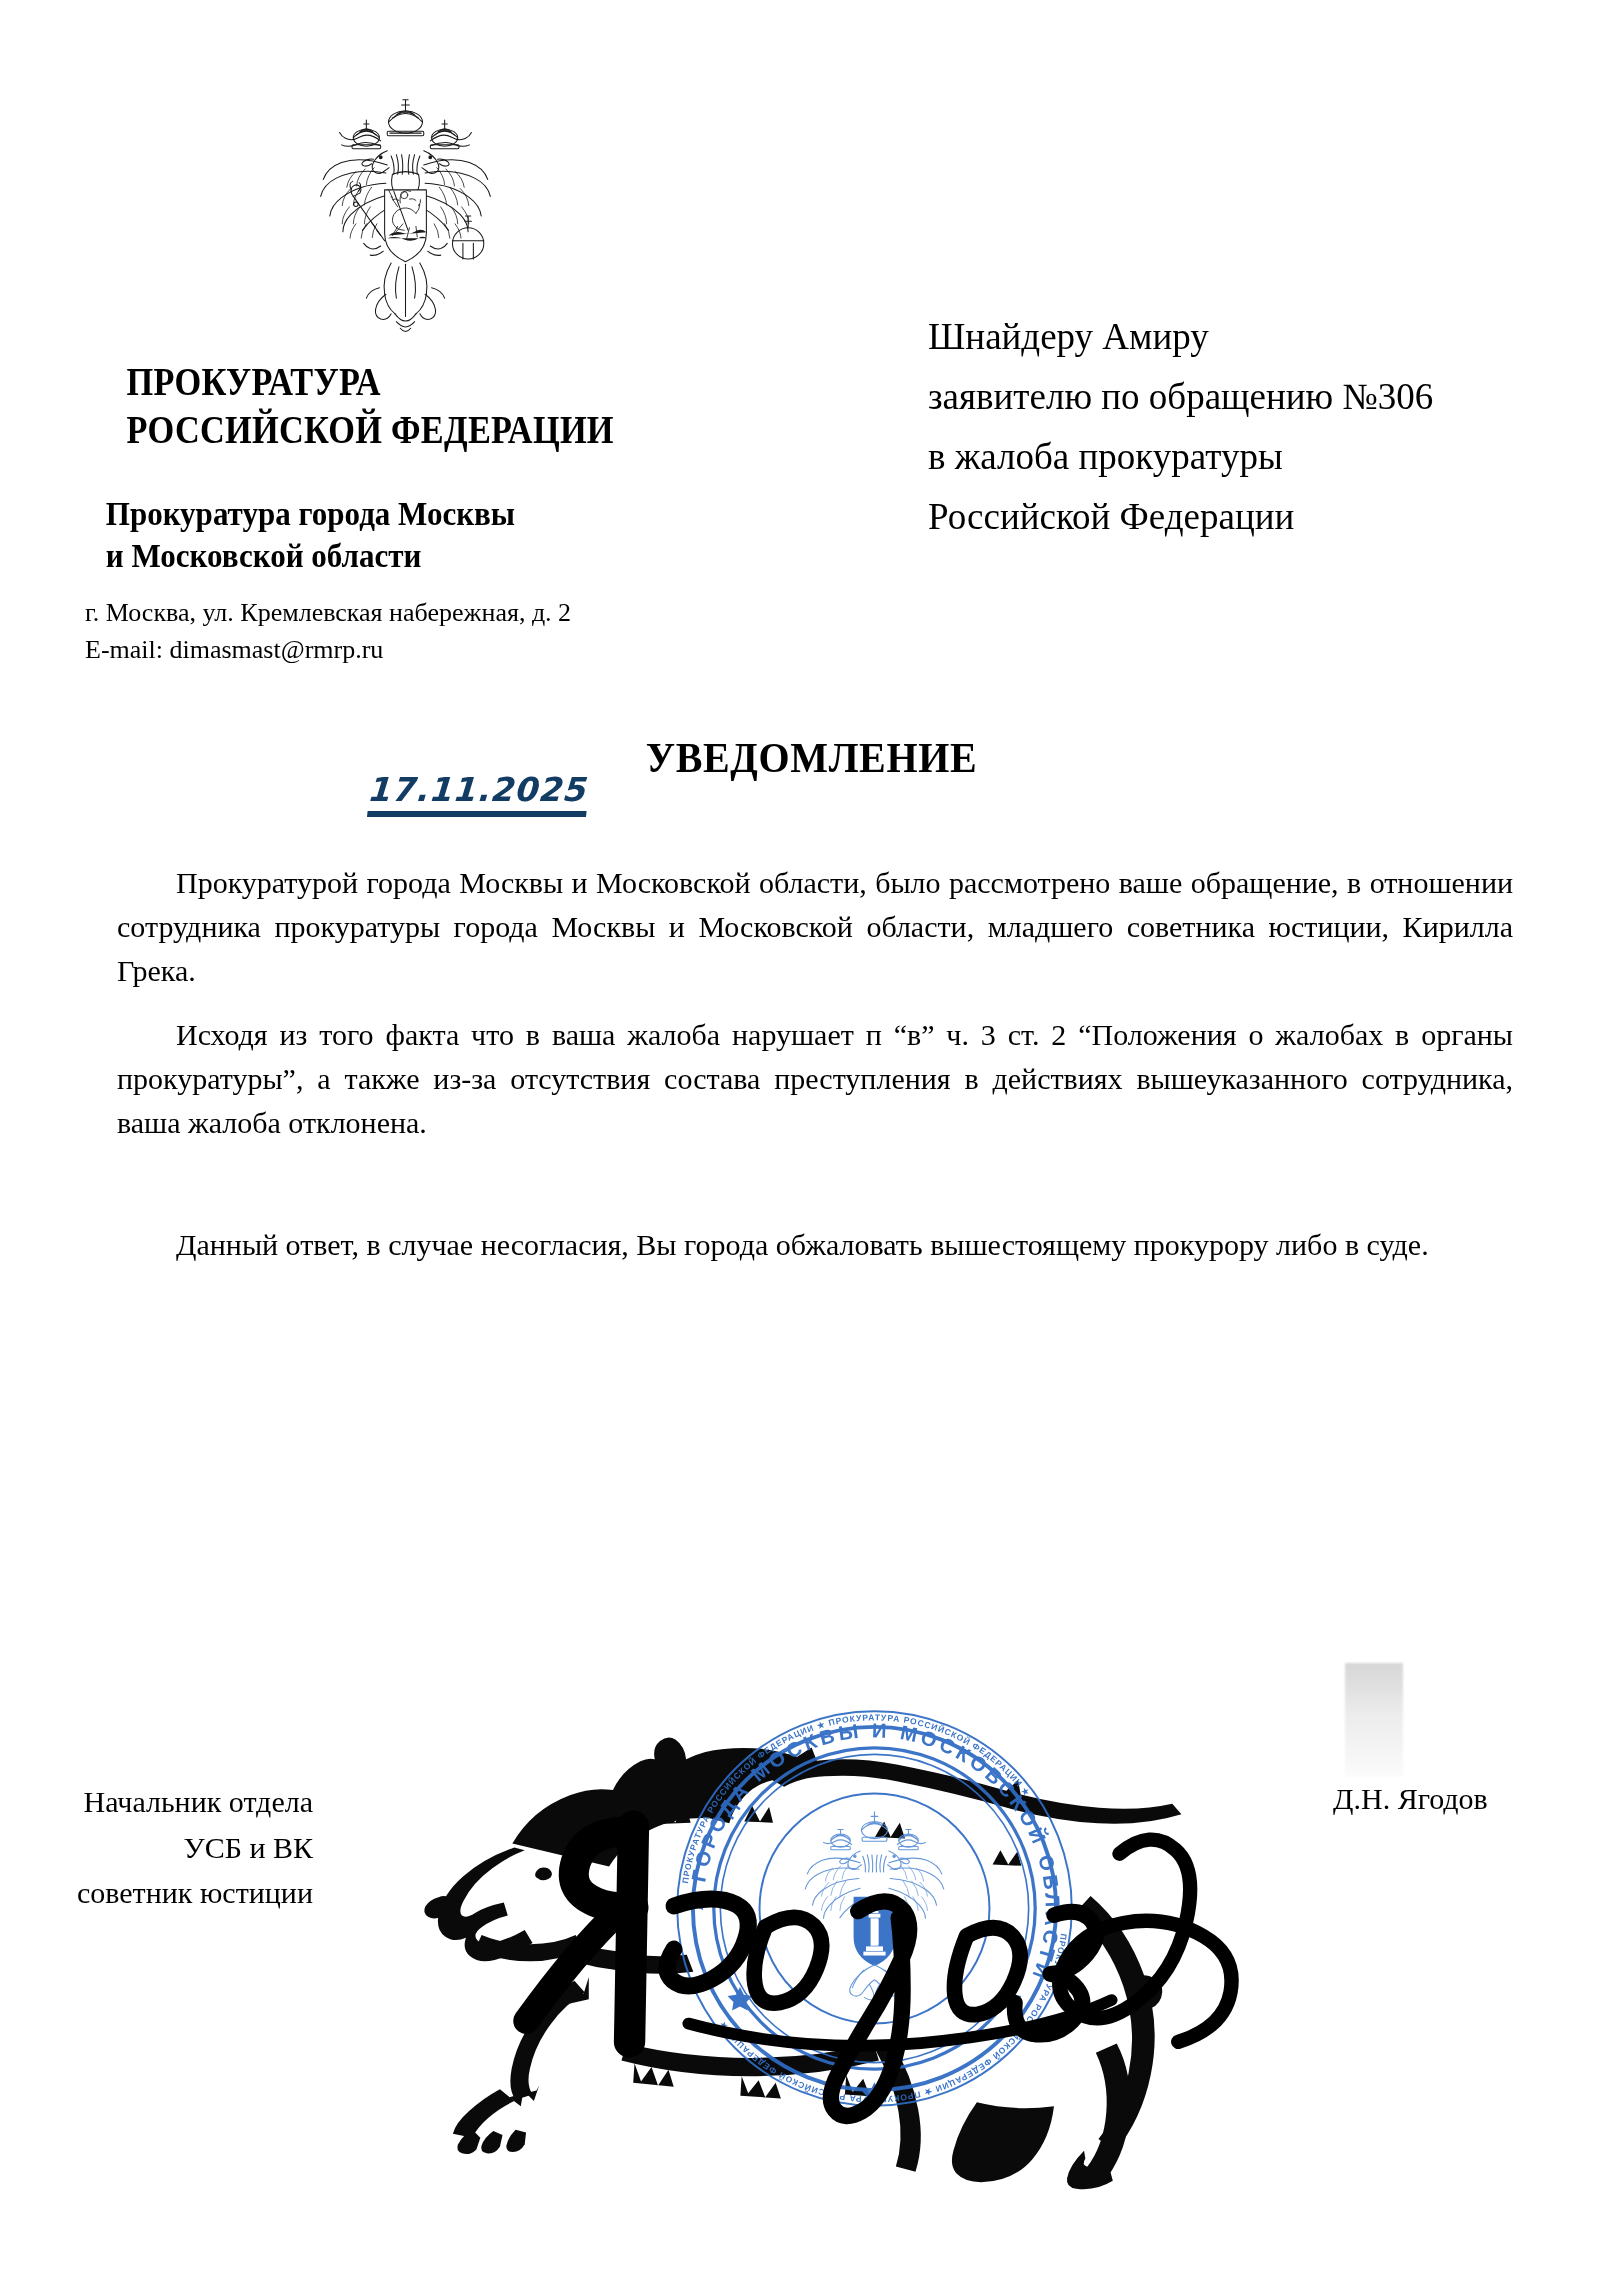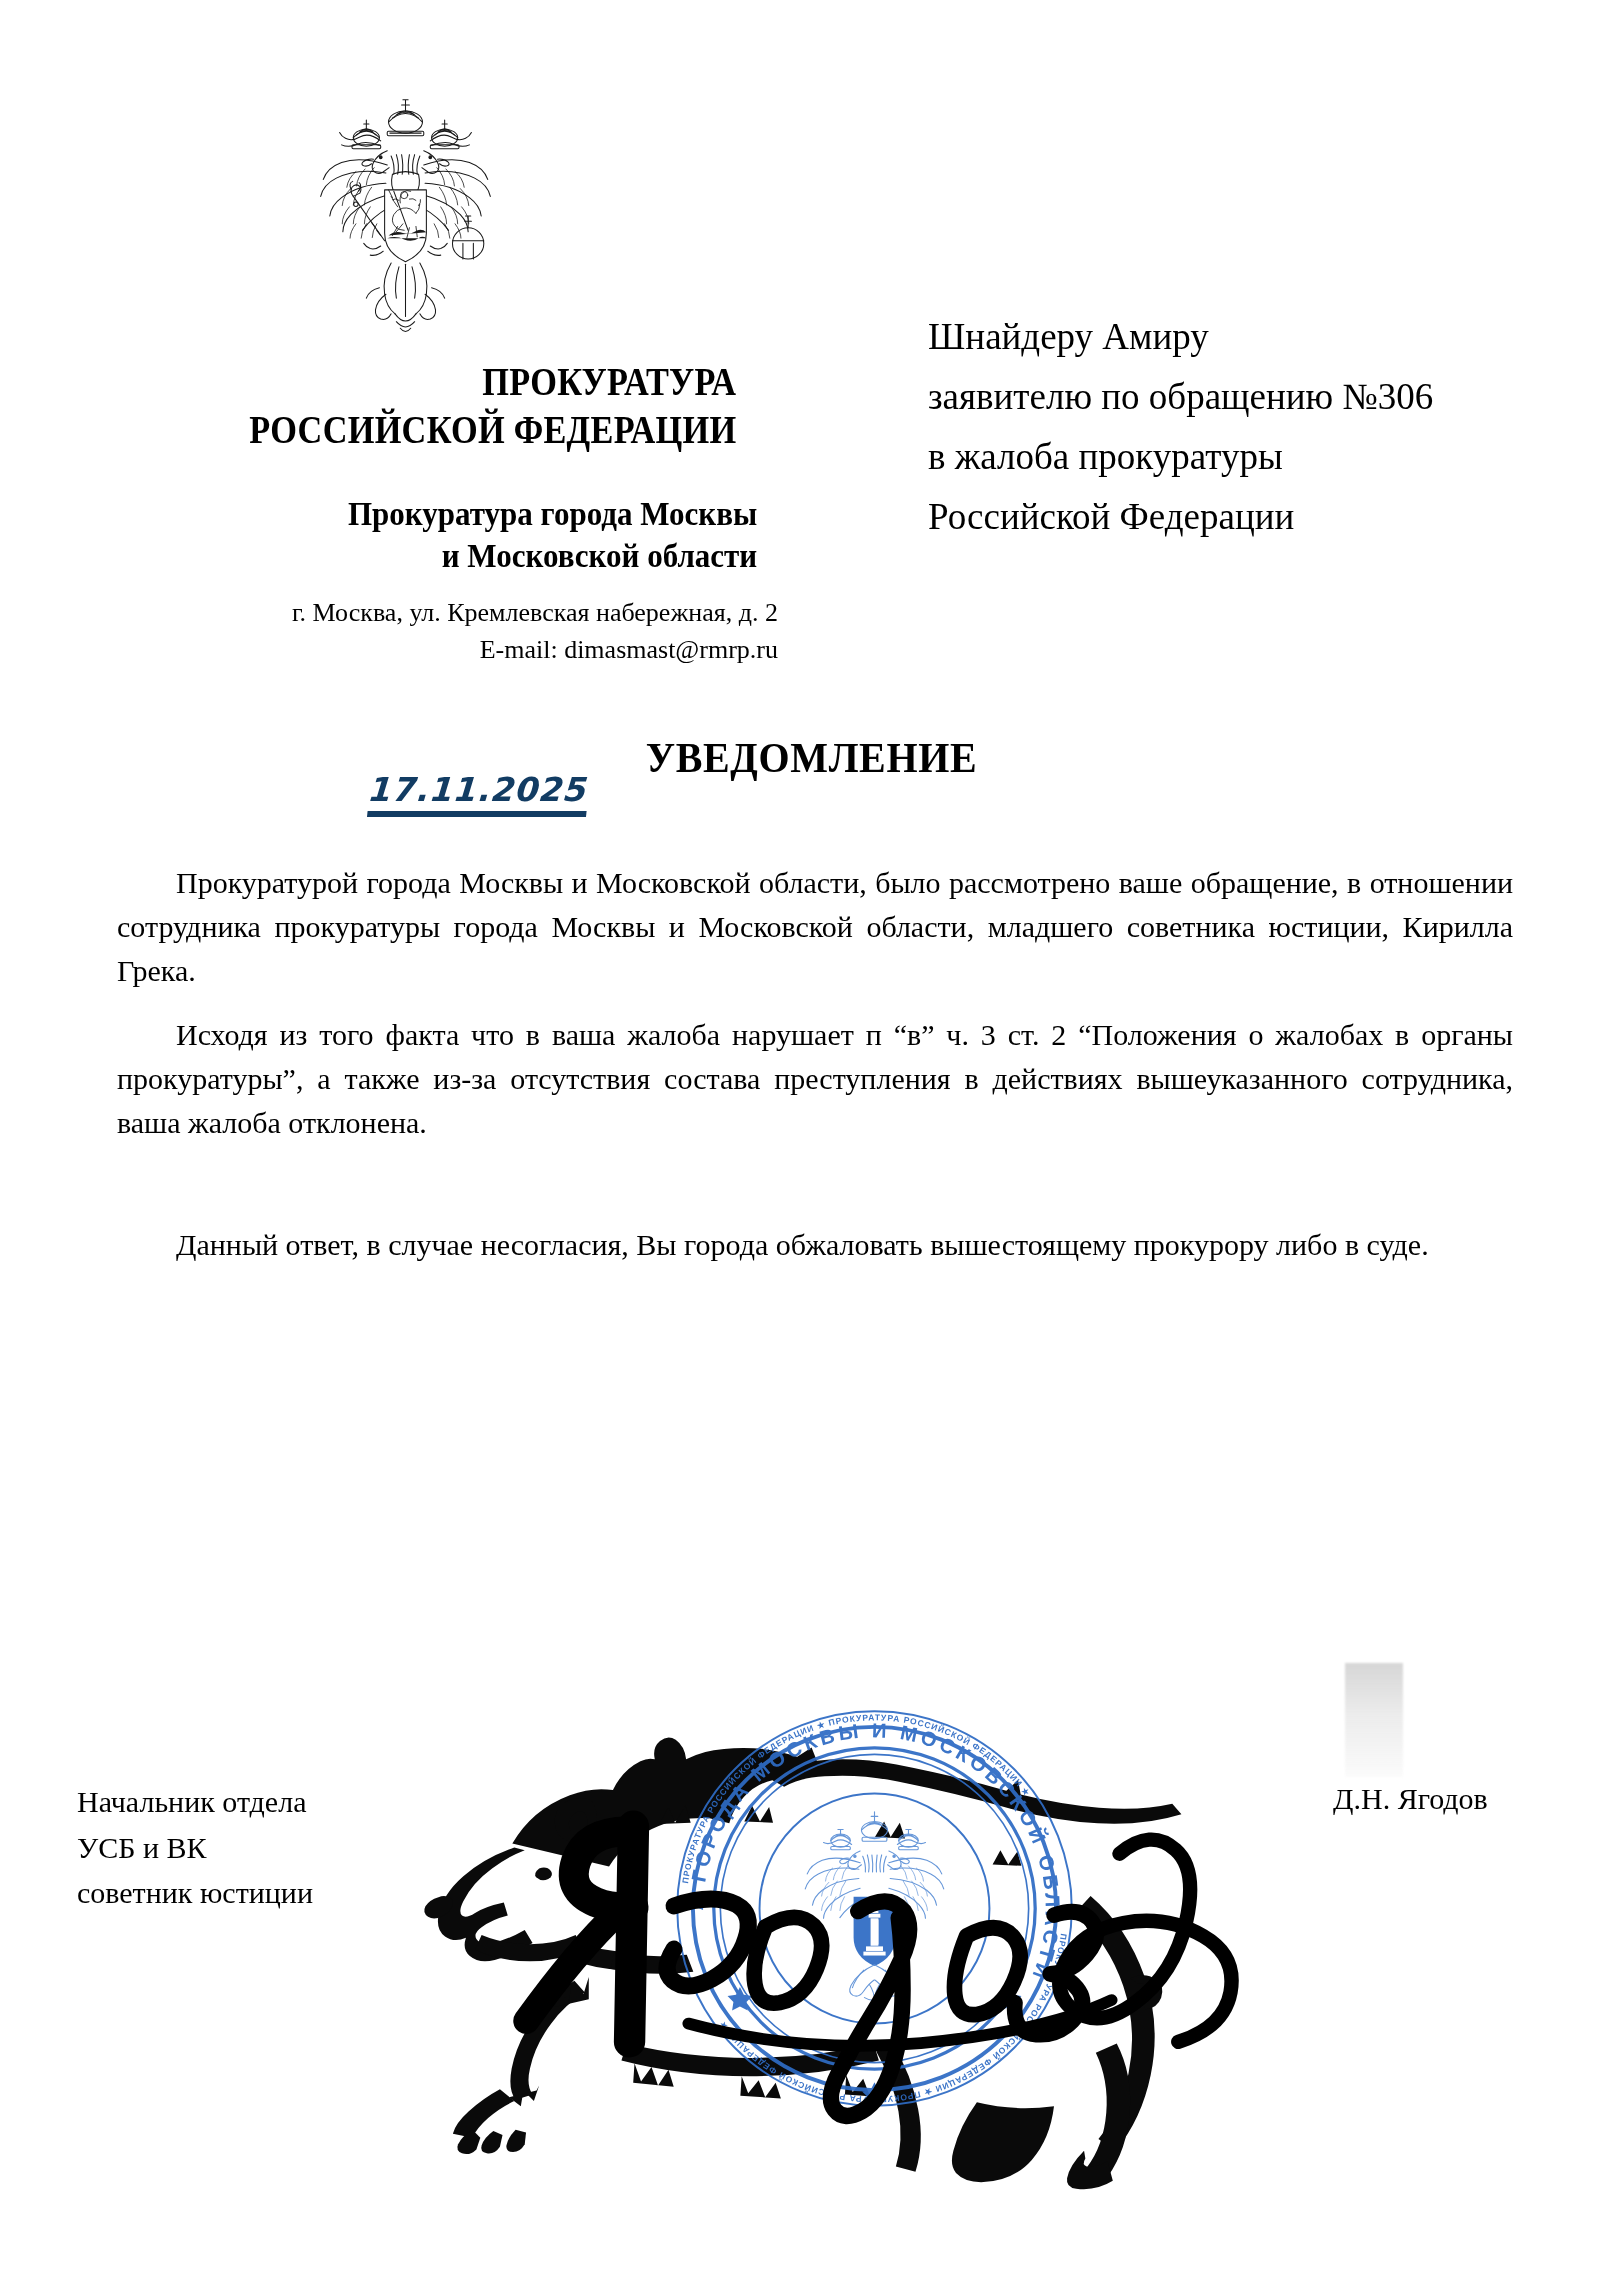--- a/index.html
+++ b/index.html
@@ -26,21 +26,21 @@
     height: 261px;
   }
   .coat-of-arms svg { width: 100%; height: 100%; display: block; }
 
   
   .letterhead {
     position: absolute;
     left: 85px;
     top: 358px;
     width: 693px;
-    text-align: right;
+    text-align: left;
   }
   .org-name-line {
     font-weight: bold;
     font-size: 39px;
     line-height: 1.22;
     letter-spacing: 0.3px;
     transform: scaleX(0.88);
     transform-origin: center;
     white-space: nowrap;
   }
@@ -125,20 +125,21 @@
   .body-text p.spaced-before { margin-top: 78px; }
 
   
   .sig-left {
     position: absolute;
     left: 77px;
     top: 1779px;
     font-size: 30px;
     line-height: 1.52;
     z-index: 5;
+    text-align: right;
   }
   .sig-left-line { white-space: nowrap; }
 
   .sig-name {
     position: absolute;
     left: 1333px;
     top: 1782px;
     font-size: 30px;
     white-space: nowrap;
     z-index: 5;

